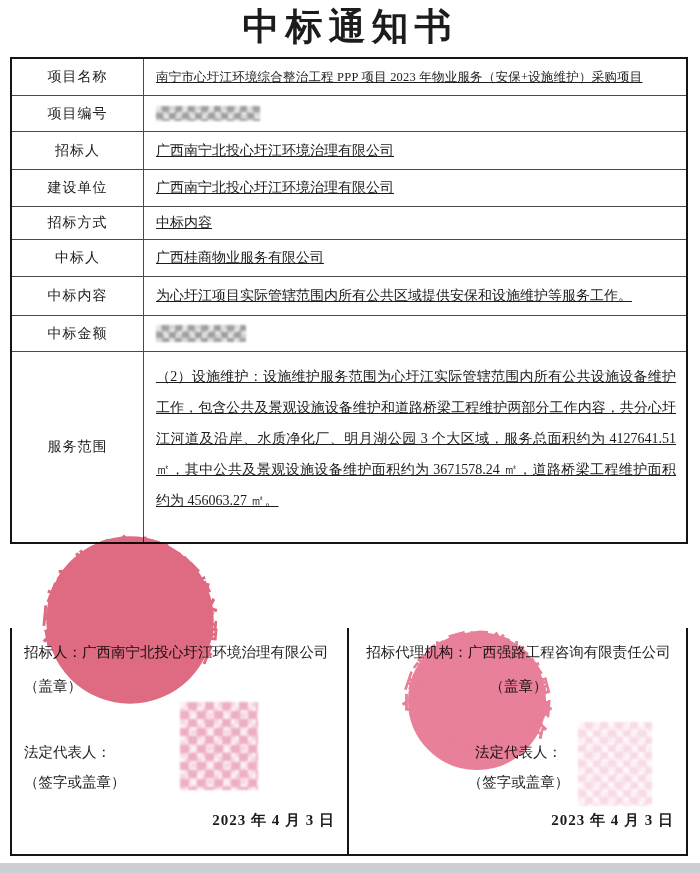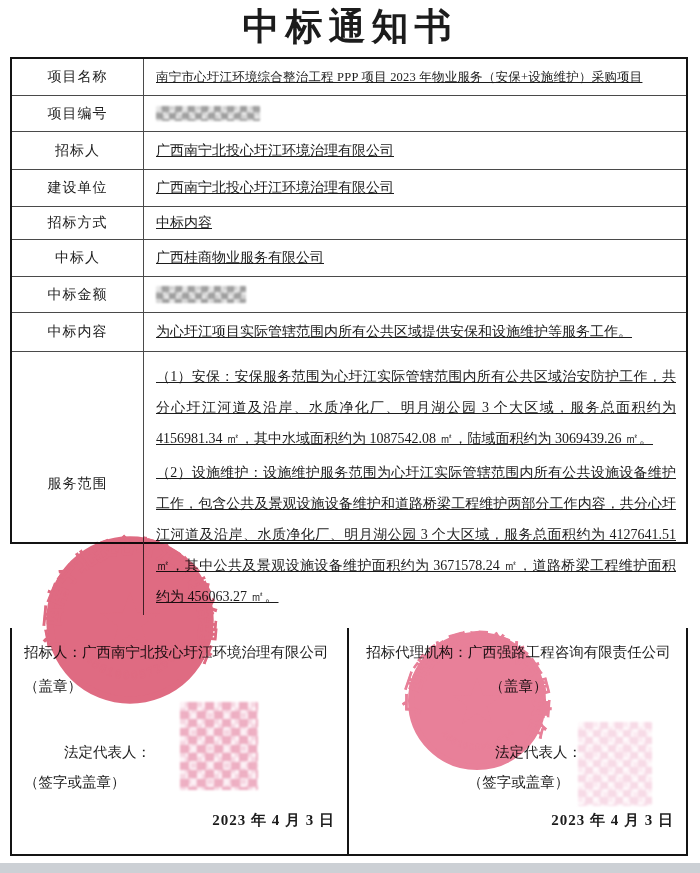--- a/index.html
+++ b/index.html
@@ -33,21 +33,21 @@
   .footer{
     position:absolute;left:10px;top:628px;width:678px;height:228px;
     border:2px solid #141414;border-top:none;box-sizing:border-box;display:flex;
   }
   .fcol{position:relative;flex:0 0 337px;width:337px;box-sizing:border-box;padding:14px 10px 8px 12px;}
   .fcol.left{border-right:2px solid #141414;}
   .fcol.right{flex:1 1 auto;text-align:center;}
   .fline{font-size:14.5px;line-height:20px;}
   .fline.party{margin-bottom:14px;}
   .fline.stamp{margin-bottom:46px;}
-  .fline.rep{margin-bottom:10px;margin-left:40px;}
+  .fline.rep{margin-bottom:10px;}
   .fdate{
     position:absolute;right:12px;bottom:24px;font-size:15px;font-weight:bold;letter-spacing:1px;
   }
   
   .mosaic{filter:blur(0.8px);border-radius:1px;}
   .mosaic.gray{
     background-image:
       repeating-conic-gradient(rgba(150,150,150,0.85) 0% 25%, rgba(230,230,230,0.4) 0% 50%),
       repeating-conic-gradient(#c4c4c4 0% 25%, #e9e9e9 0% 50%);
     background-size:13px 13px, 9px 9px;
@@ -114,36 +114,35 @@
   <div class="trow" style="height:33px">
     <div class="tlabel">招标方式</div>
     <div class="tvalue">中标内容</div>
   </div>
 
   <div class="trow" style="height:37px">
     <div class="tlabel">中标人</div>
     <div class="tvalue">广西桂商物业服务有限公司</div>
   </div>
 
+  <div class="trow" style="height:39px">
+    <div class="tlabel">中标内容</div>
+    <div class="tvalue">为心圩江项目实际管辖范围内所有公共区域提供安保和设施维护等服务工作。</div>
+  </div>
+
   <div class="trow" style="height:36px">
     <div class="tlabel">中标金额</div>
     <div class="tvalue">
       <div class="mosaic gray" id="redact-amount"></div>
     </div>
   </div>
 
-  <div class="trow" style="height:39px">
-    <div class="tlabel">中标内容</div>
-    <div class="tvalue">为心圩江项目实际管辖范围内所有公共区域提供安保和设施维护等服务工作。</div>
-  </div>
-
   <div class="trow">
     <div class="tlabel">服务范围</div>
     <div class="tvalue paras">
-      <p>（1）安保：安保服务范围为心圩江实际管辖范围内所有公共区域治安防护工作，共分心圩江河道及沿岸、水质净化厂、明月湖公园 3 个大区域，服务总面积约为 4156981.34 ㎡，其中水域面积约为 1087542.08 ㎡，陆域面积约为 3069439.26 ㎡。</p>
       <p>（2）设施维护：设施维护服务范围为心圩江实际管辖范围内所有公共设施设备维护工作，包含公共及景观设施设备维护和道路桥梁工程维护两部分工作内容，共分心圩江河道及沿岸、水质净化厂、明月湖公园 3 个大区域，服务总面积约为 4127641.51 ㎡，其中公共及景观设施设备维护面积约为 3671578.24 ㎡，道路桥梁工程维护面积约为 456063.27 ㎡。</p>
     </div>
   </div>
 </div>
 
 <div class="footer">
   <div class="fcol left">
     <div class="fline party">招标人：广西南宁北投心圩江环境治理有限公司</div>
     <div class="fline stamp">（盖章）</div>
     <div class="fline rep">法定代表人：</div>

